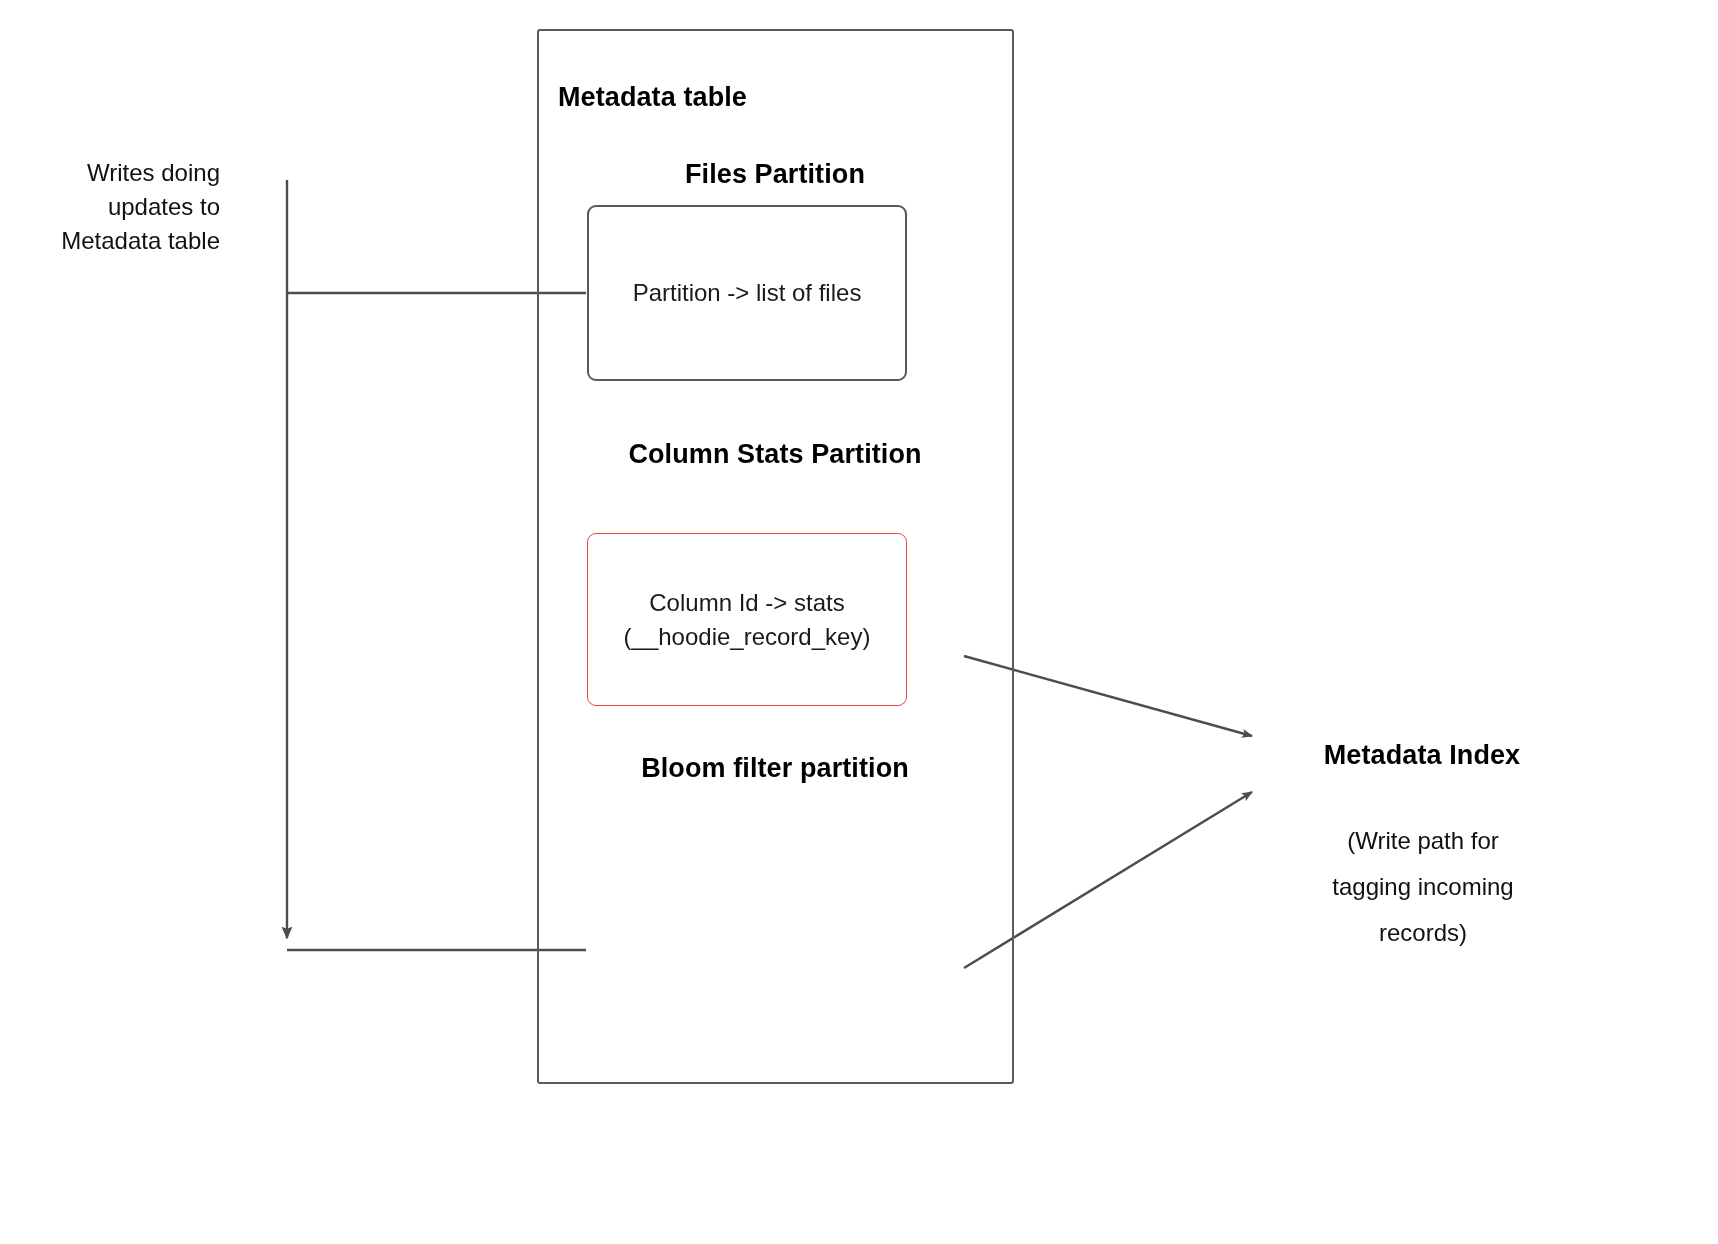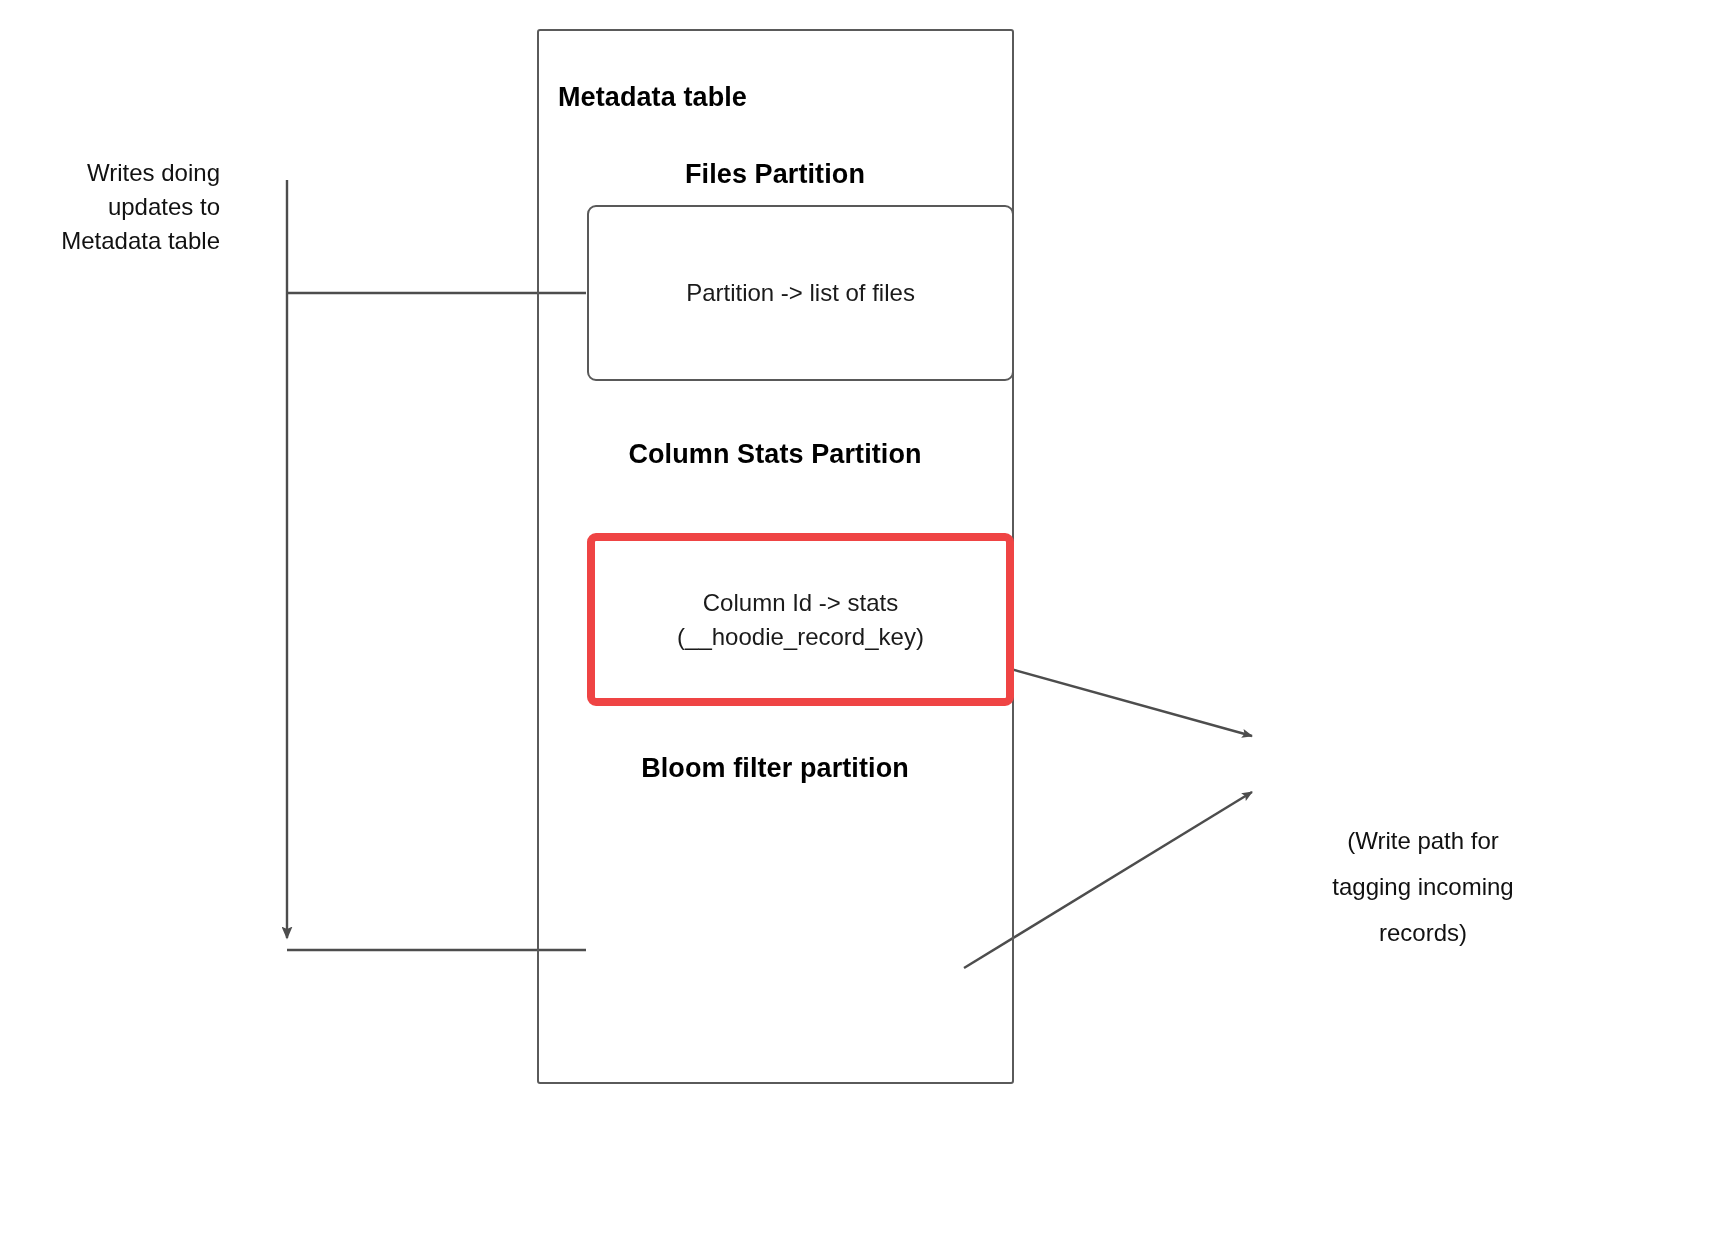--- a/index.html
+++ b/index.html
@@ -63,31 +63,31 @@
     letter-spacing: 0.1px;
   }
   .heading-files     { top: 147px; margin-top: 8px; }
   .heading-colstats  { top: 435px; }
   .heading-bloom     { top: 749px; }
 
   
   .inner-box {
     position: absolute;
     left: 587px;
-    width: 427px;
+    width: 320px;
     box-sizing: border-box;
     border: 2px solid #595959;
     border-radius: 9px;
     background: #ffffff;
     display: flex;
     align-items: center;
     justify-content: center;
   }
   .inner-box.strong {
-    border: 8px solid #ef4444;
+    border: 1px solid #ef4444;
   }
   .box-files    { top: 205px;  height: 176px; }
   .box-colstats { top: 533px;  height: 173px; }
   .box-bloom    { top: 880px;  height: 173px; }
 
   .inner-label {
     font-size: 24px;
     line-height: 34px;
     text-align: center;
     color: #1a1a1a;
@@ -186,18 +186,19 @@
 
   <div class="inner-box box-colstats strong">
     <div class="inner-label">Column Id  -&gt; stats
 (__hoodie_record_key)</div>
   </div>
 
   <div class="part-heading heading-bloom">Bloom filter
 partition</div>
 
 
+  <div class="mi-title">Metadata Index</div>
 
   <div class="mi-sub">(Write path for
 tagging incoming
 records)</div>
 
 </div>
 
 </body></html>

